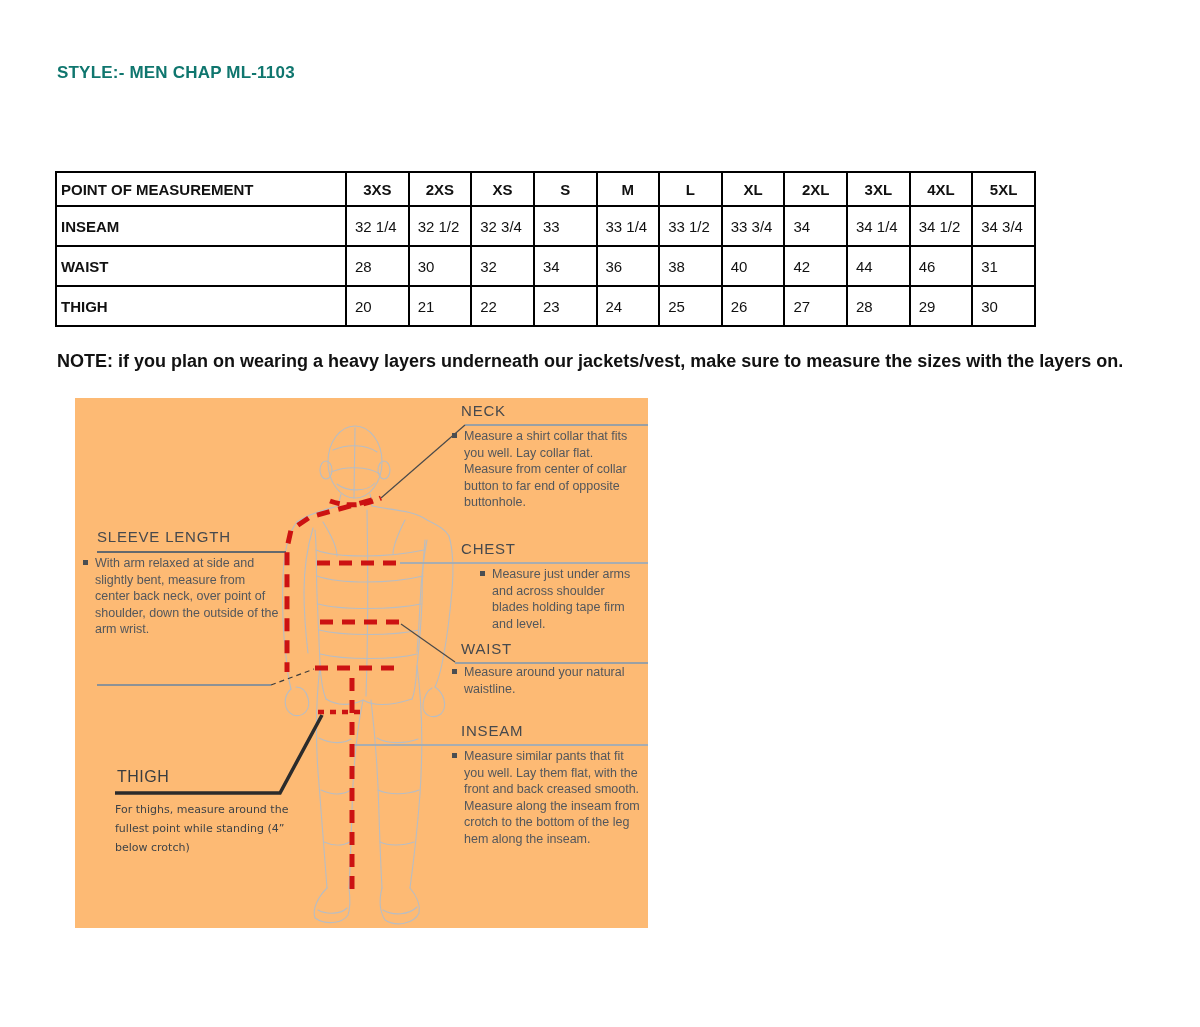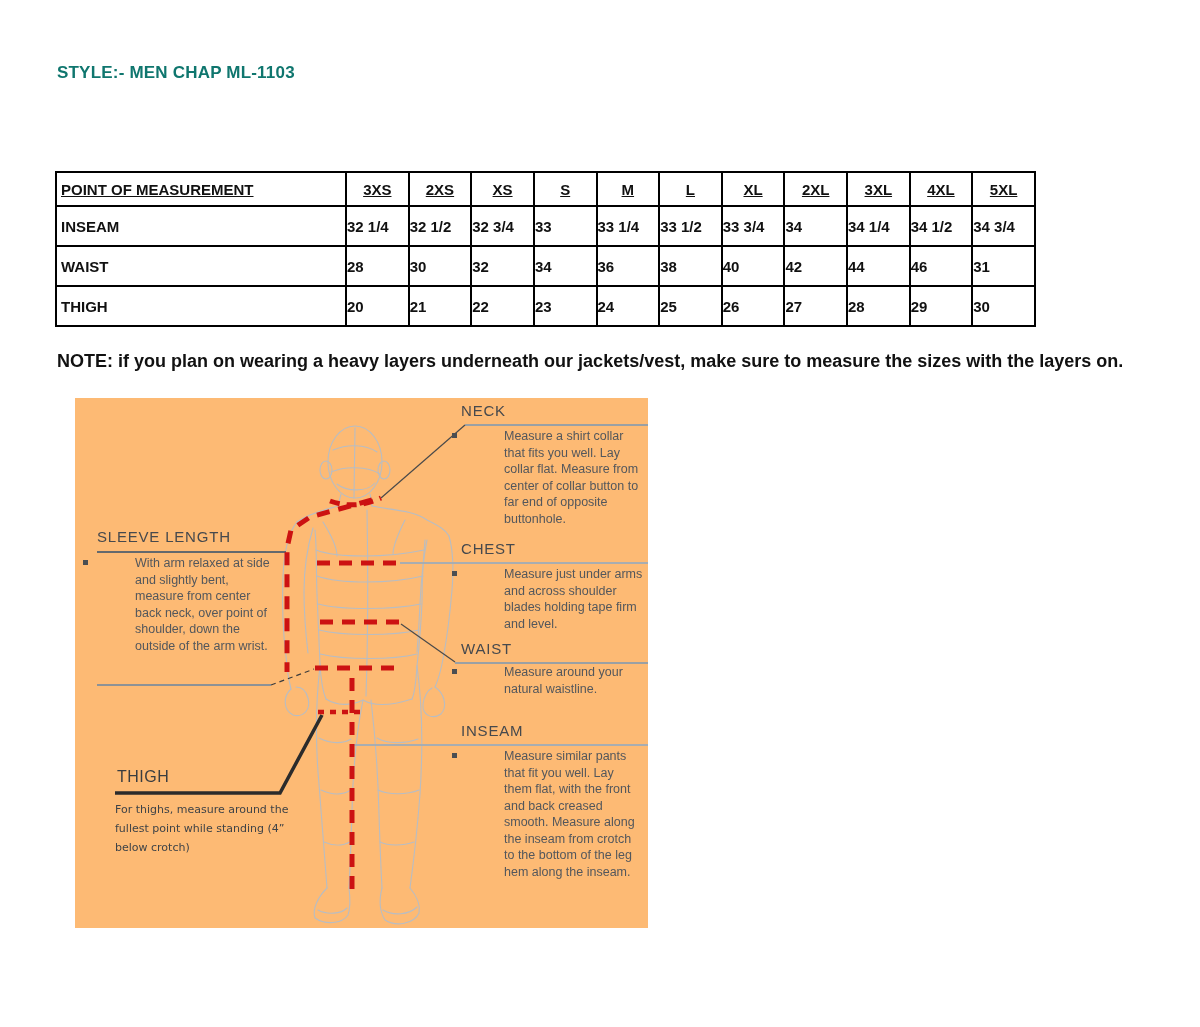--- a/index.html
+++ b/index.html
@@ -6,32 +6,32 @@
   #page{position:relative;width:1200px;height:1027px;background:#ffffff;overflow:hidden;
         font-family:"Liberation Sans",sans-serif;color:#000;}
   
   .doc-title{position:absolute;left:57px;top:63px;font-size:17px;font-weight:bold;
              letter-spacing:.2px;color:#0f766e;}
   
   .size-table{position:absolute;left:55px;top:171px;border-collapse:collapse;
               table-layout:fixed;width:981px;}
   .size-table th,.size-table td{border:2px solid #000;font-size:15px;color:#111;
               overflow:hidden;white-space:nowrap;}
-  .size-table th{height:30px;font-weight:bold;text-align:center;text-decoration:underline;}
+  .size-table th{height:30px;font-weight:bold;text-align:center;}
   .size-table th.col-label{text-align:left;padding-left:4px;width:283px;}
-  .size-table td{height:36px;font-weight:700;text-align:left;padding-left:0;}
+  .size-table td{height:36px;font-weight:400;text-align:left;padding-left:8px;}
   .size-table td.row-label{font-weight:bold;padding-left:4px;}
   
   .note-line{position:absolute;left:57px;top:351px;font-size:18px;font-weight:bold;color:#111;}
   
   .diagram{position:absolute;left:75px;top:398px;width:573px;height:530px;background:#fdba74;}
   .diagram svg{position:absolute;left:0;top:0;}
   .dg-section{position:absolute;}
   .dg-head{font-size:15px;letter-spacing:.8px;color:#46494d;font-weight:500;}
-  .dg-body{display:flex;font-size:12.5px;line-height:16.5px;color:#53575c;gap:40px;}
+  .dg-body{display:flex;font-size:12.5px;line-height:16.5px;color:#53575c;}
   .dg-bullet{width:5px;height:5px;background:#4a4e52;margin:5px 7px 0 0;flex:none;}
   .dg-text{flex:1;}
   .thigh-head{font-size:16px;letter-spacing:.5px;color:#3a3d40;}
   .thigh-body{font-family:"DejaVu Sans",sans-serif;font-size:11px;line-height:19px;color:#3f4347;}
 </style>
 </head>
 <body>
 
 <div id="page">
 
@@ -190,21 +190,21 @@
     <div class="dg-section" style="left:377px;top:4px;width:192px;">
       <div class="dg-head" style="margin-left:9px;">NECK</div>
       <div class="dg-body" style="margin-top:9px;">
         <span class="dg-bullet"></span>
         <span class="dg-text">Measure a shirt collar that fits you well. Lay collar flat. Measure from center of collar button to far end of opposite buttonhole.</span>
       </div>
     </div>
 
     <div class="dg-section" style="left:377px;top:142px;width:192px;">
       <div class="dg-head" style="margin-left:9px;">CHEST</div>
-      <div class="dg-body" style="margin-top:9px;">
+      <div class="dg-body" style="margin-top:9px;padding-left:28px;">
         <span class="dg-bullet"></span>
         <span class="dg-text">Measure just under arms and across shoulder blades holding tape firm and level.</span>
       </div>
     </div>
 
     <div class="dg-section" style="left:377px;top:242px;width:192px;">
       <div class="dg-head" style="margin-left:9px;">WAIST</div>
       <div class="dg-body" style="margin-top:7px;">
         <span class="dg-bullet"></span>
         <span class="dg-text">Measure around your natural waistline.</span>

